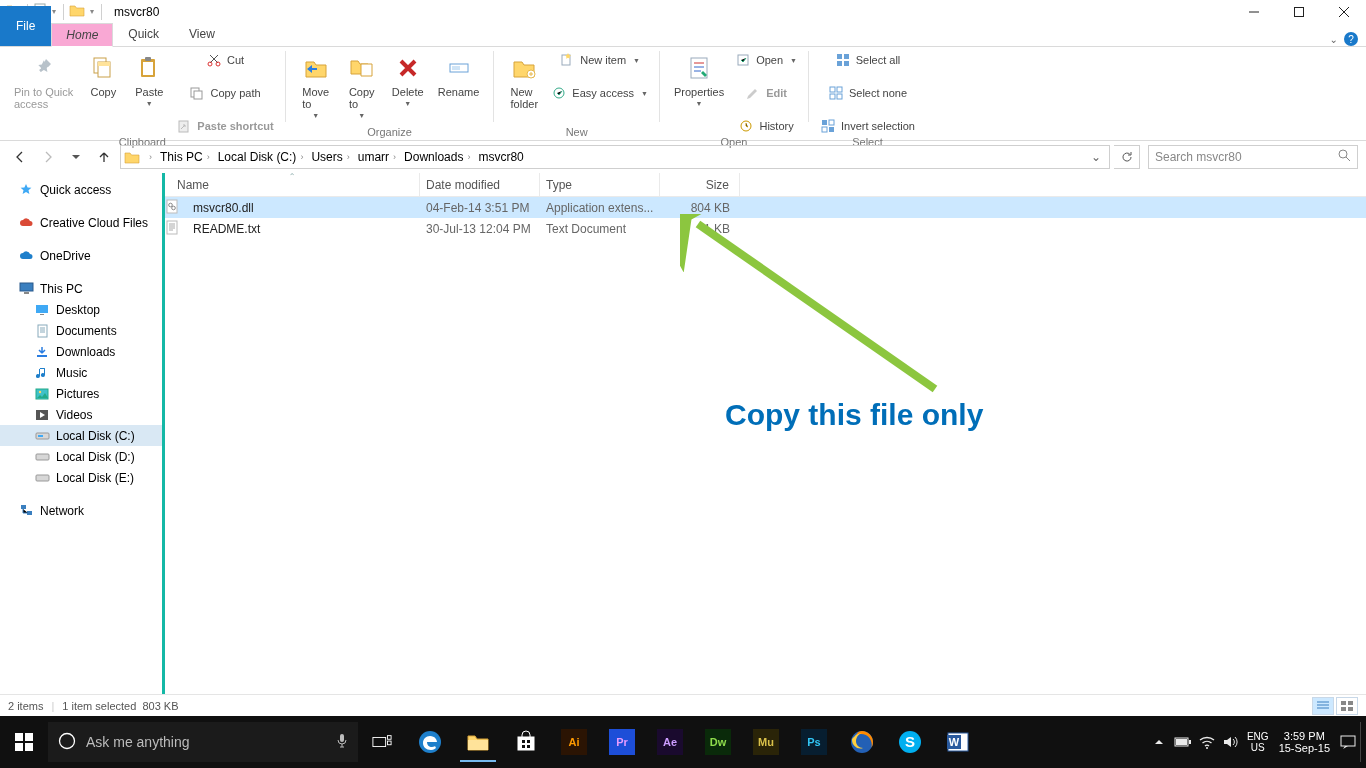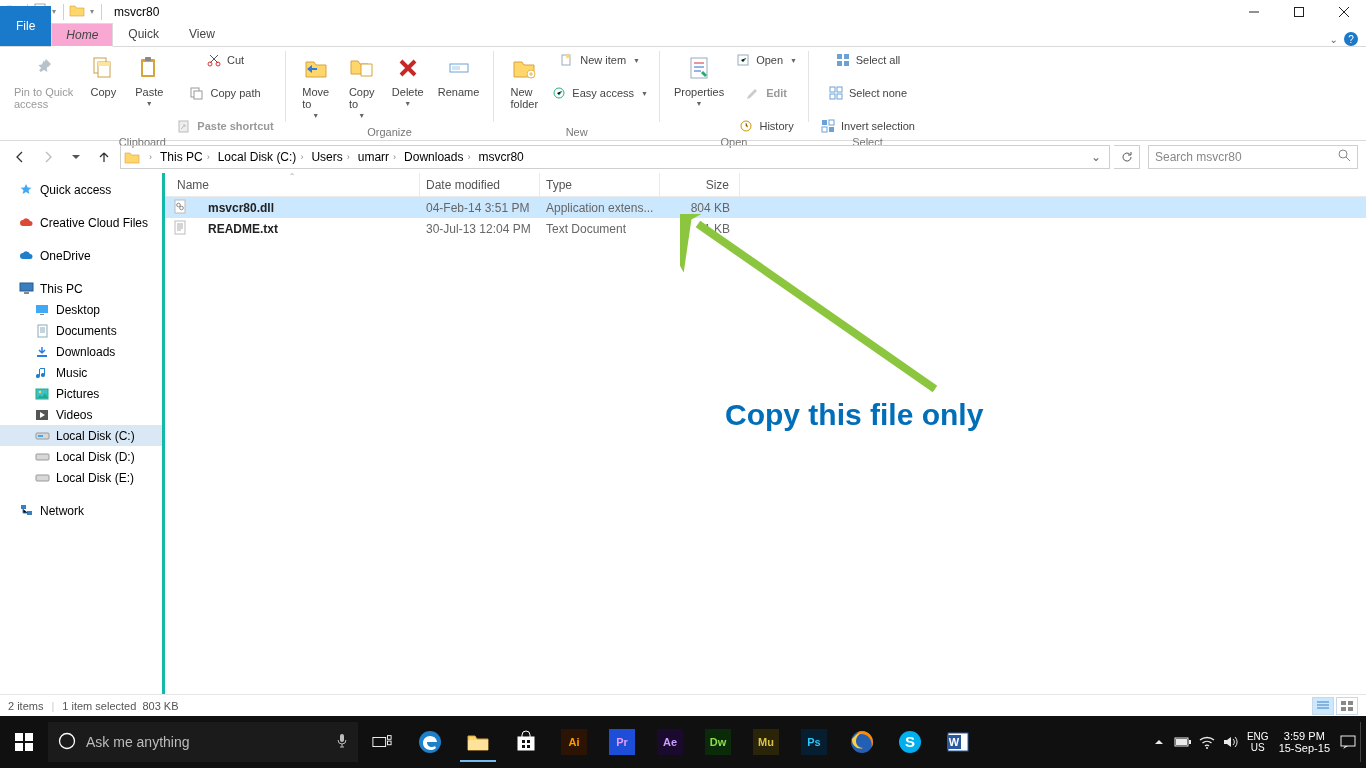--- a/index.html
+++ b/index.html
@@ -67,21 +67,21 @@
 .tree-gap { height: 12px; }
 .files { flex:1; display:flex; flex-direction:column; position:relative; }
 .file-header { height:24px; display:flex; align-items:center; font-size:12px; color:#555; border-bottom:1px solid #eaeaea; }
 .fh-name { width:255px; padding-left:12px; border-right:1px solid #eaeaea; height:100%; display:flex; align-items:center; position:relative; }
 .fh-name .sort { position:absolute; left:50%; top:-1px; transform:translateX(-50%); font-size:8px; color:#8aa; }
 .fh-date { width:120px; padding-left:6px; border-right:1px solid #eaeaea; height:100%; display:flex; align-items:center; }
 .fh-type { width:120px; padding-left:6px; border-right:1px solid #eaeaea; height:100%; display:flex; align-items:center; }
 .fh-size { width:80px; padding-right:10px; border-right:1px solid #eaeaea; height:100%; display:flex; align-items:center; justify-content:flex-end; }
 .file-row { height:21px; display:flex; align-items:center; font-size:12px; color:#222; }
 .file-row.selected { background:#cce8ff; }
-.fr-name { width:255px; padding-left:8px; display:flex; align-items:center; gap:20px;font-weight:bold; }
+.fr-name { width:255px; padding-left:0; display:flex; align-items:center; gap:13px; }
 .fr-date { width:120px; padding-left:6px; color:#666; }
 .fr-type { width:120px; padding-left:6px; color:#666; white-space:nowrap; overflow:hidden; text-overflow:ellipsis; }
 .fr-size { width:80px; padding-right:10px; text-align:right; color:#666; }
 
 .annotation-arrow { position:absolute; left:515px; top:41px; pointer-events:none; }
 .annotation-text { position:absolute; left:560px; top:225px; color:#006eb8; font-weight:700; font-size:30px; font-family:"Segoe UI", sans-serif; pointer-events:none; }
 
 
 .statusbar { height:22px; border-top:1px solid #e5e5e5; display:flex; align-items:center; font-size:11px; color:#555; padding: 0 8px; }
 .statusbar .sep { margin: 0 8px; color:#ccc; }

